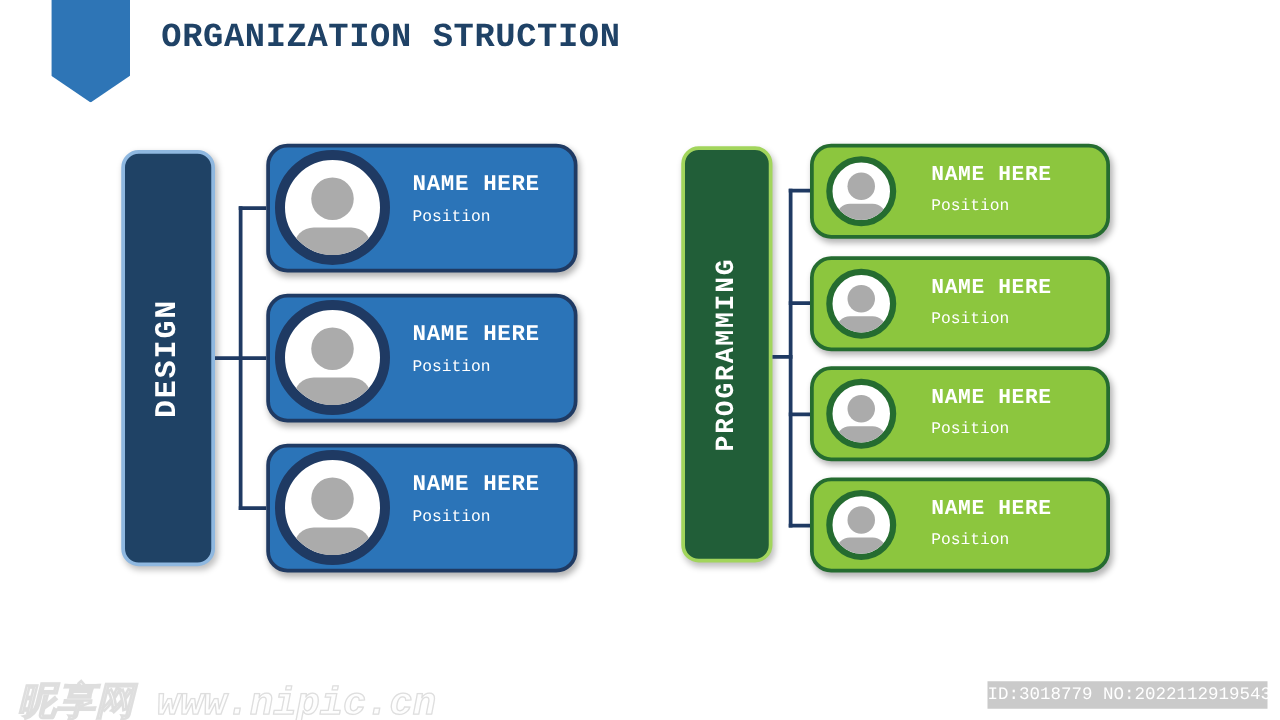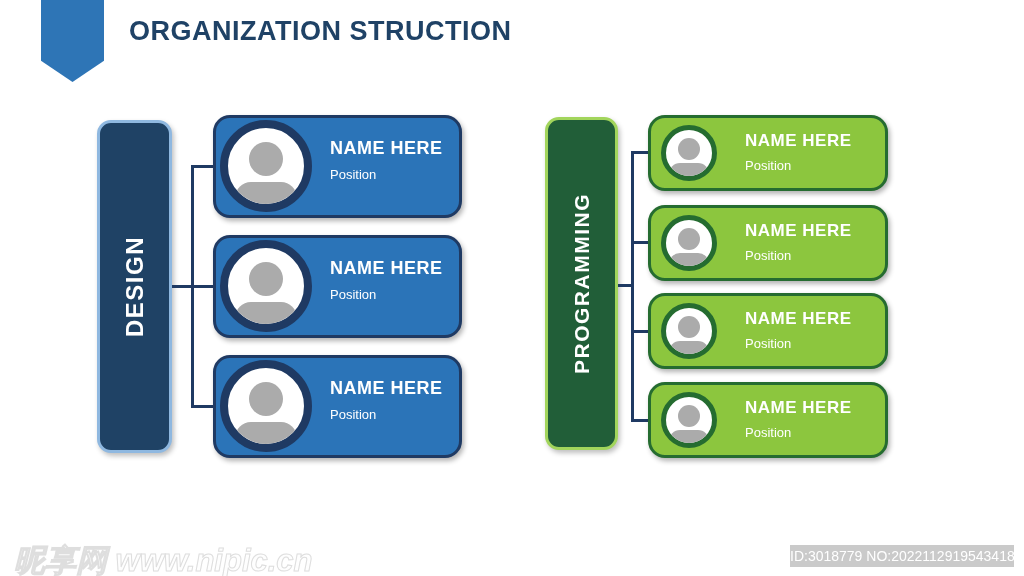--- a/index.html
+++ b/index.html
@@ -2,21 +2,21 @@
 <html><head>
 <meta charset="utf-8">
 <style>
   html,body{margin:0;padding:0;}
   body{
     width:1024px;height:576px;position:relative;overflow:hidden;
     background:#ffffff;
     font-family:"Liberation Sans", sans-serif;
     -webkit-font-smoothing:antialiased;
   }
-  .abs{position:absolute;}
+  .abs{position:absolute;font-family:Liberation Mono, monospace;}
 
   
   .pennant{
     left:41px;top:0;width:63px;height:82px;
     background:#2E75B6;
     clip-path:polygon(0 0,100% 0,100% 74%,50% 100%,0 74%);
   }
   .page-title{
     left:129px;top:16px;
     font-size:27px;font-weight:800;color:#1F4266;

